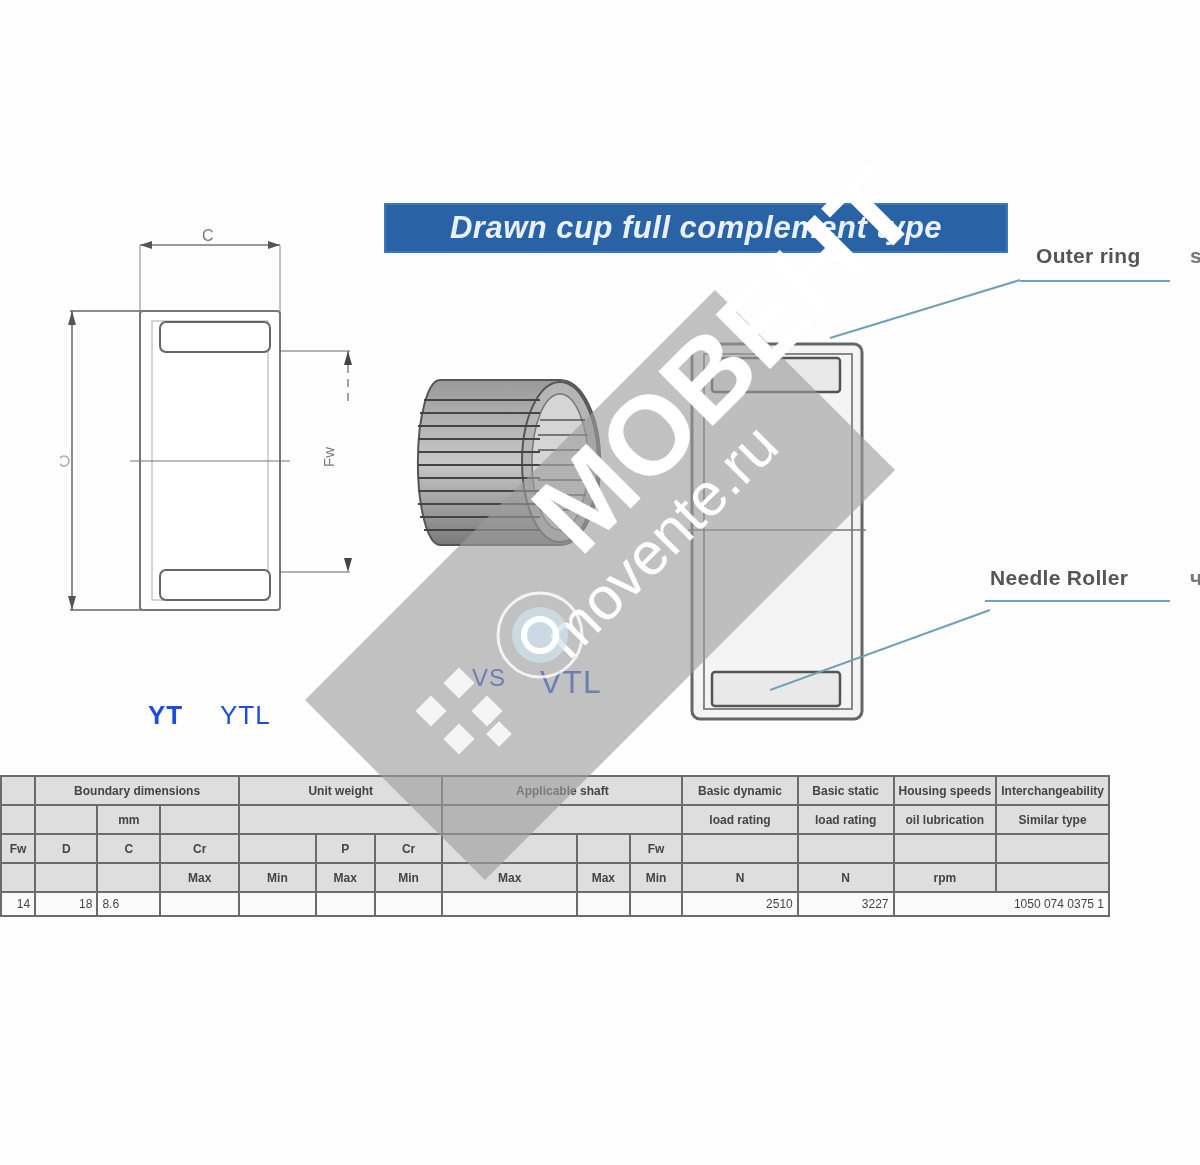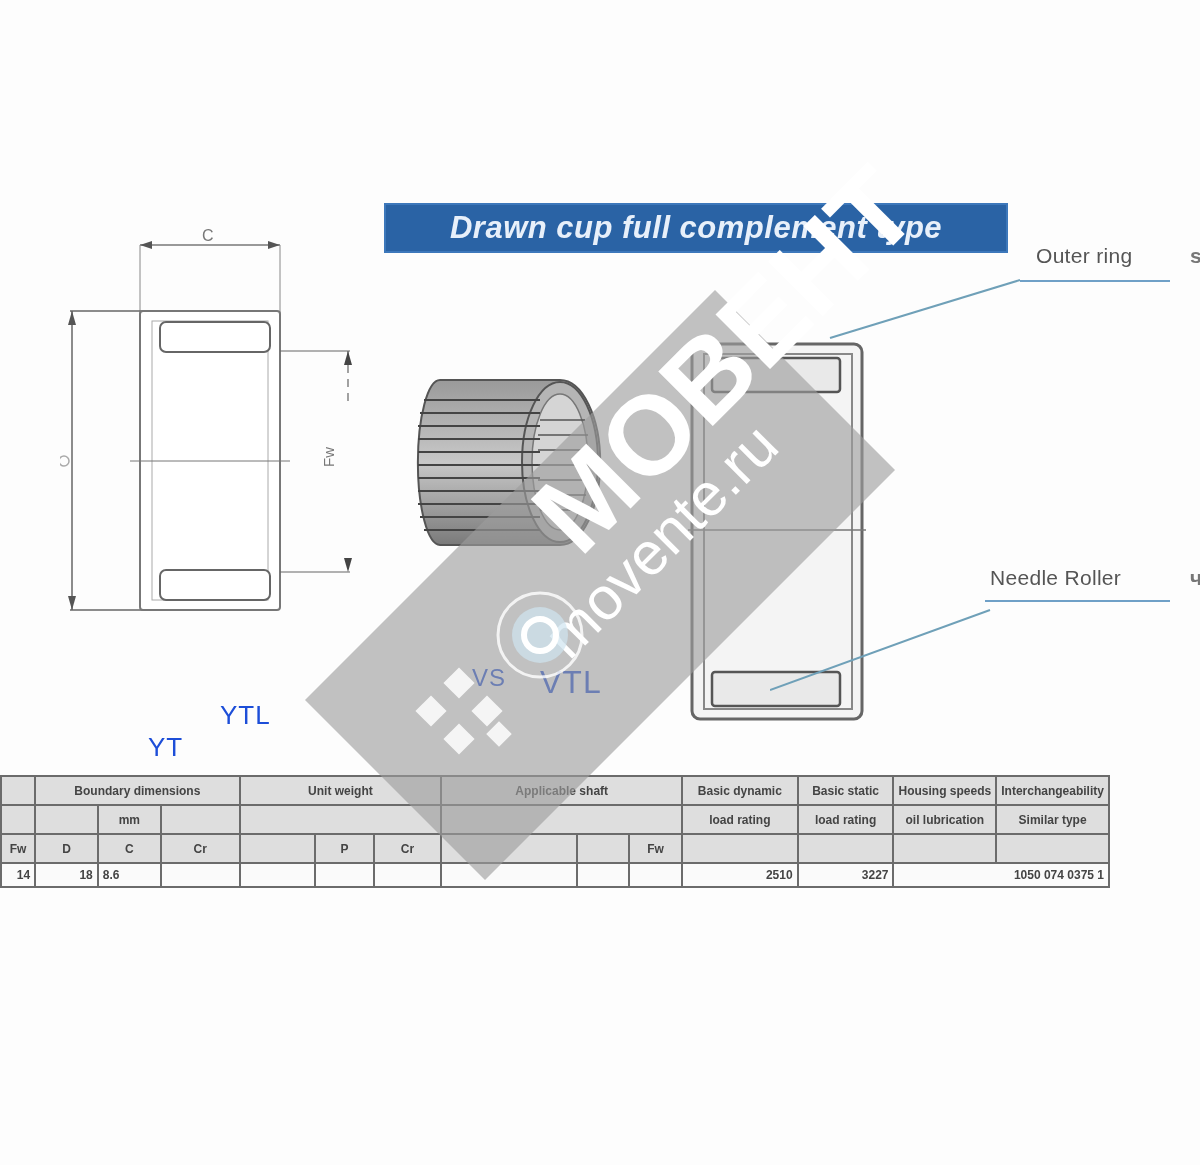--- a/index.html
+++ b/index.html
@@ -12,48 +12,48 @@
   
   #title-banner {
     left:384px; top:203px; width:624px; height:50px;
     background:#2a63a5; box-shadow: inset 0 0 0 2px #3d78bb;
     color:#e8f0fa; font-weight:bold; font-size:31px; line-height:50px;
     text-align:center; letter-spacing:0.5px; font-style:italic;
   }
 
   
   .callout {
-    font-size:21px; font-weight:normal; color:#555; letter-spacing:0.3px;
+    font-size:21px; font-weight:bold; color:#555; letter-spacing:0.3px;
   }
   #label-outer-ring { left:1036px; top:244px; }
   #label-needle-roller { left:990px; top:566px; }
   .callout-underline { height:2px; background:#6fa0c7; }
   #ul-outer { left:1020px; top:280px; width:150px; }
   #ul-needle { left:985px; top:600px; width:185px; }
   .clip-right { font-size:21px; font-weight:bold; color:#777; }
   #clip-r1 { left:1190px; top:244px; }
   #clip-r2 { left:1190px; top:566px; }
 
   
   .type-label { font-size:26px; color:#1d4ed8; letter-spacing:1px; }
-  #type-yt  { left:148px; top:732px; }
+  #type-yt  { left:148px; top:700px;font-weight:bold; }
   #type-ytl { left:220px; top:700px; }
   #type-vs  { left:472px; top:664px; font-size:24px; }
   #type-vtl { left:540px; top:664px; font-size:32px; }
 
   
   #spec-table {
     left:0; top:775px; width:1110px; border-collapse:collapse;
     background:#dedede; font-size:12px; font-weight:bold; color:#444;
   }
   #spec-table td {
     border:2px solid #6b6b6b; height:27px; padding:0 4px; text-align:center;
     white-space:nowrap; overflow:hidden;
   }
-  #spec-table tr.values td { background:#fafafa; font-weight:bold; height:22px; }
+  #spec-table tr.values td { background:#fafafa; font-weight:normal; height:22px; }
   #spec-table tr.values td.num { text-align:right; }
 
   
   #watermark {
     left:0; top:0; width:1200px; height:1165px; pointer-events:none;
   }
   .wm-text { fill:#ffffff; font-family:"Liberation Sans", sans-serif; }
 </style>
 </head>
 <body>
@@ -199,20 +199,36 @@
     <td>P</td>
     <td>Cr</td>
     <td></td>
     <td></td>
     <td>Fw</td>
     <td></td>
     <td></td>
     <td></td>
     <td></td>
   </tr>
+  <tr>
+    <td></td>
+    <td></td>
+    <td></td>
+    <td>Max</td>
+    <td>Min</td>
+    <td>Max</td>
+    <td>Min</td>
+    <td>Max</td>
+    <td>Max</td>
+    <td>Min</td>
+    <td>N</td>
+    <td>N</td>
+    <td>rpm</td>
+    <td></td>
+  </tr>
   <tr class="values">
     <td class="num">14</td>
     <td class="num">18</td>
     <td style="text-align:left">8.6</td>
     <td></td>
     <td></td>
     <td></td>
     <td></td>
     <td></td>
     <td></td>

